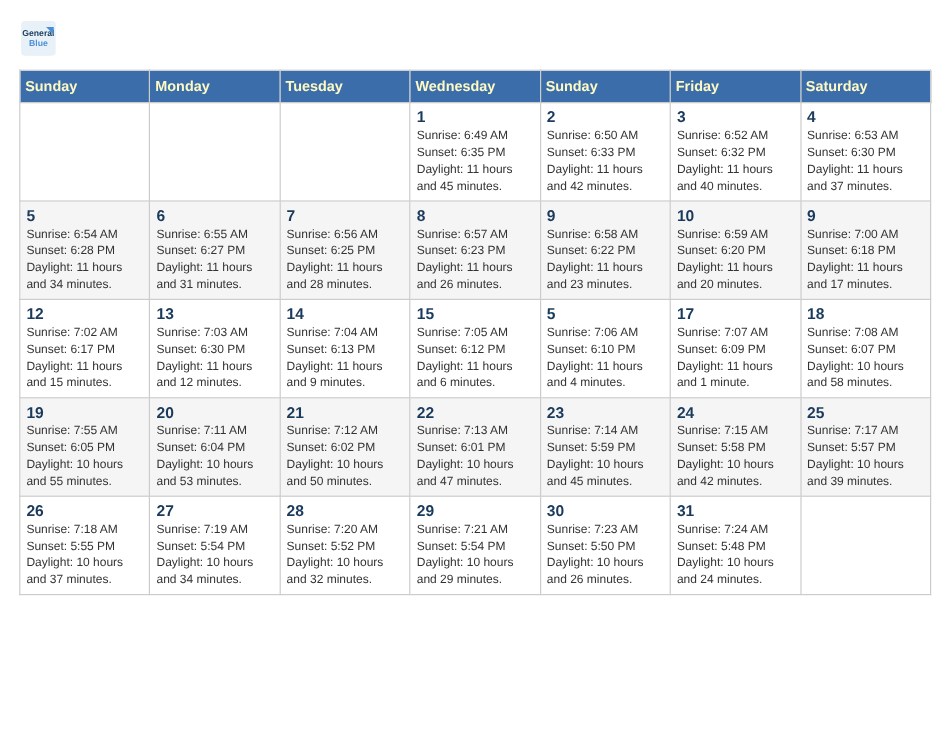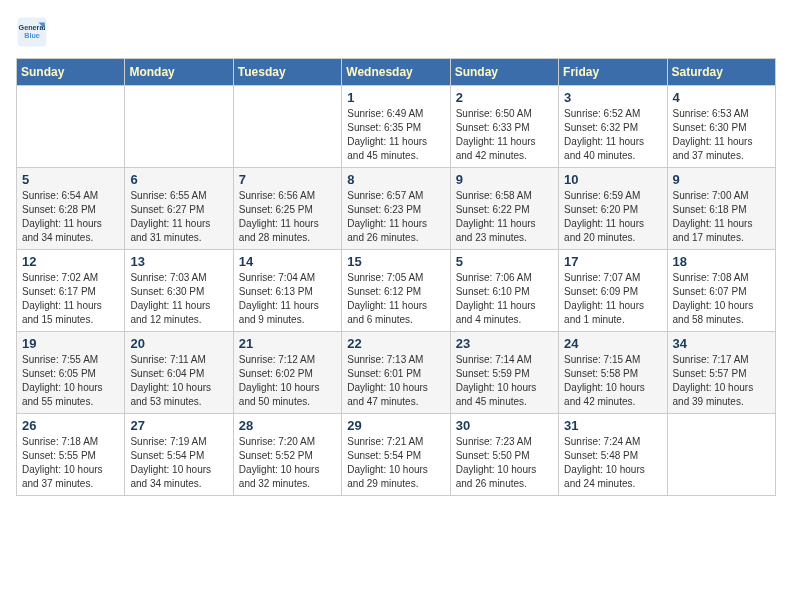--- a/index.html
+++ b/index.html
@@ -279,21 +279,21 @@
 and 45 minutes.</div>
         </td>
         <td>
           <span class="day-num">24</span>
           <div class="day-info">Sunrise: 7:15 AM
 Sunset: 5:58 PM
 Daylight: 10 hours
 and 42 minutes.</div>
         </td>
         <td>
-          <span class="day-num">34</span>
+          <span class="day-num">25</span>
           <div class="day-info">Sunrise: 7:17 AM
 Sunset: 5:57 PM
 Daylight: 10 hours
 and 39 minutes.</div>
         </td>
       </tr>
       <tr>
         <td>
           <span class="day-num">26</span>
           <div class="day-info">Sunrise: 7:18 AM

